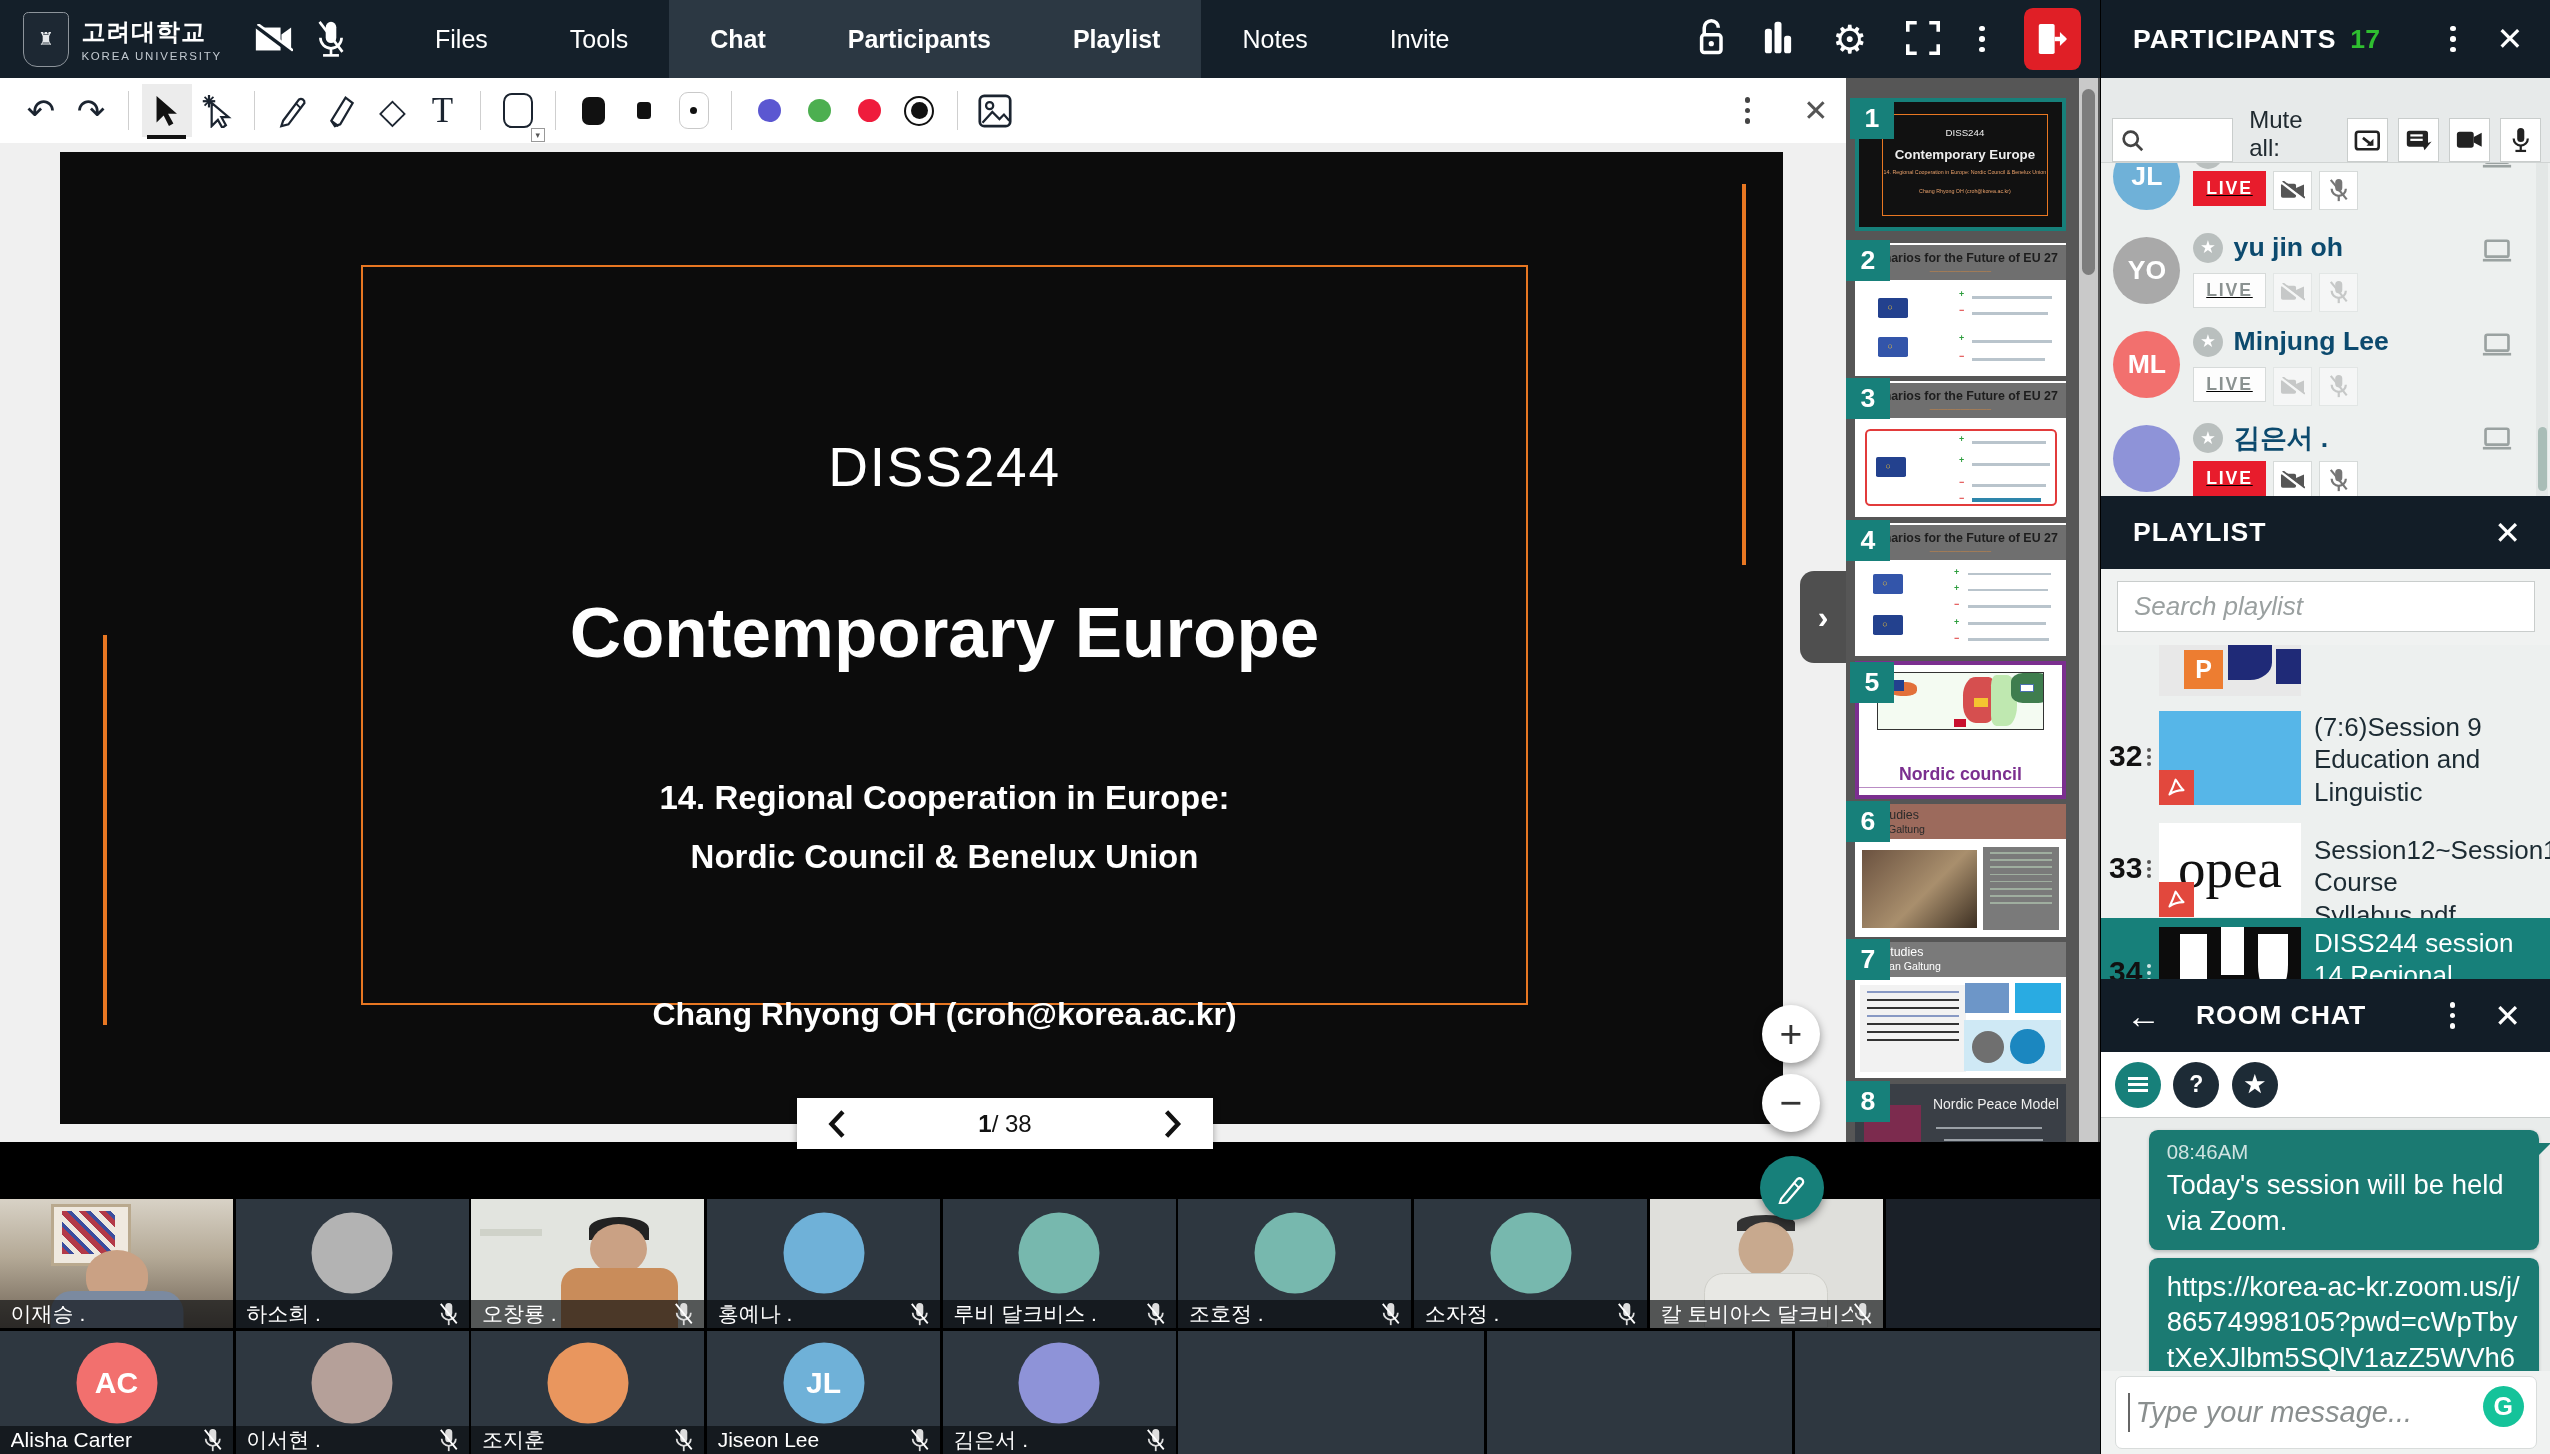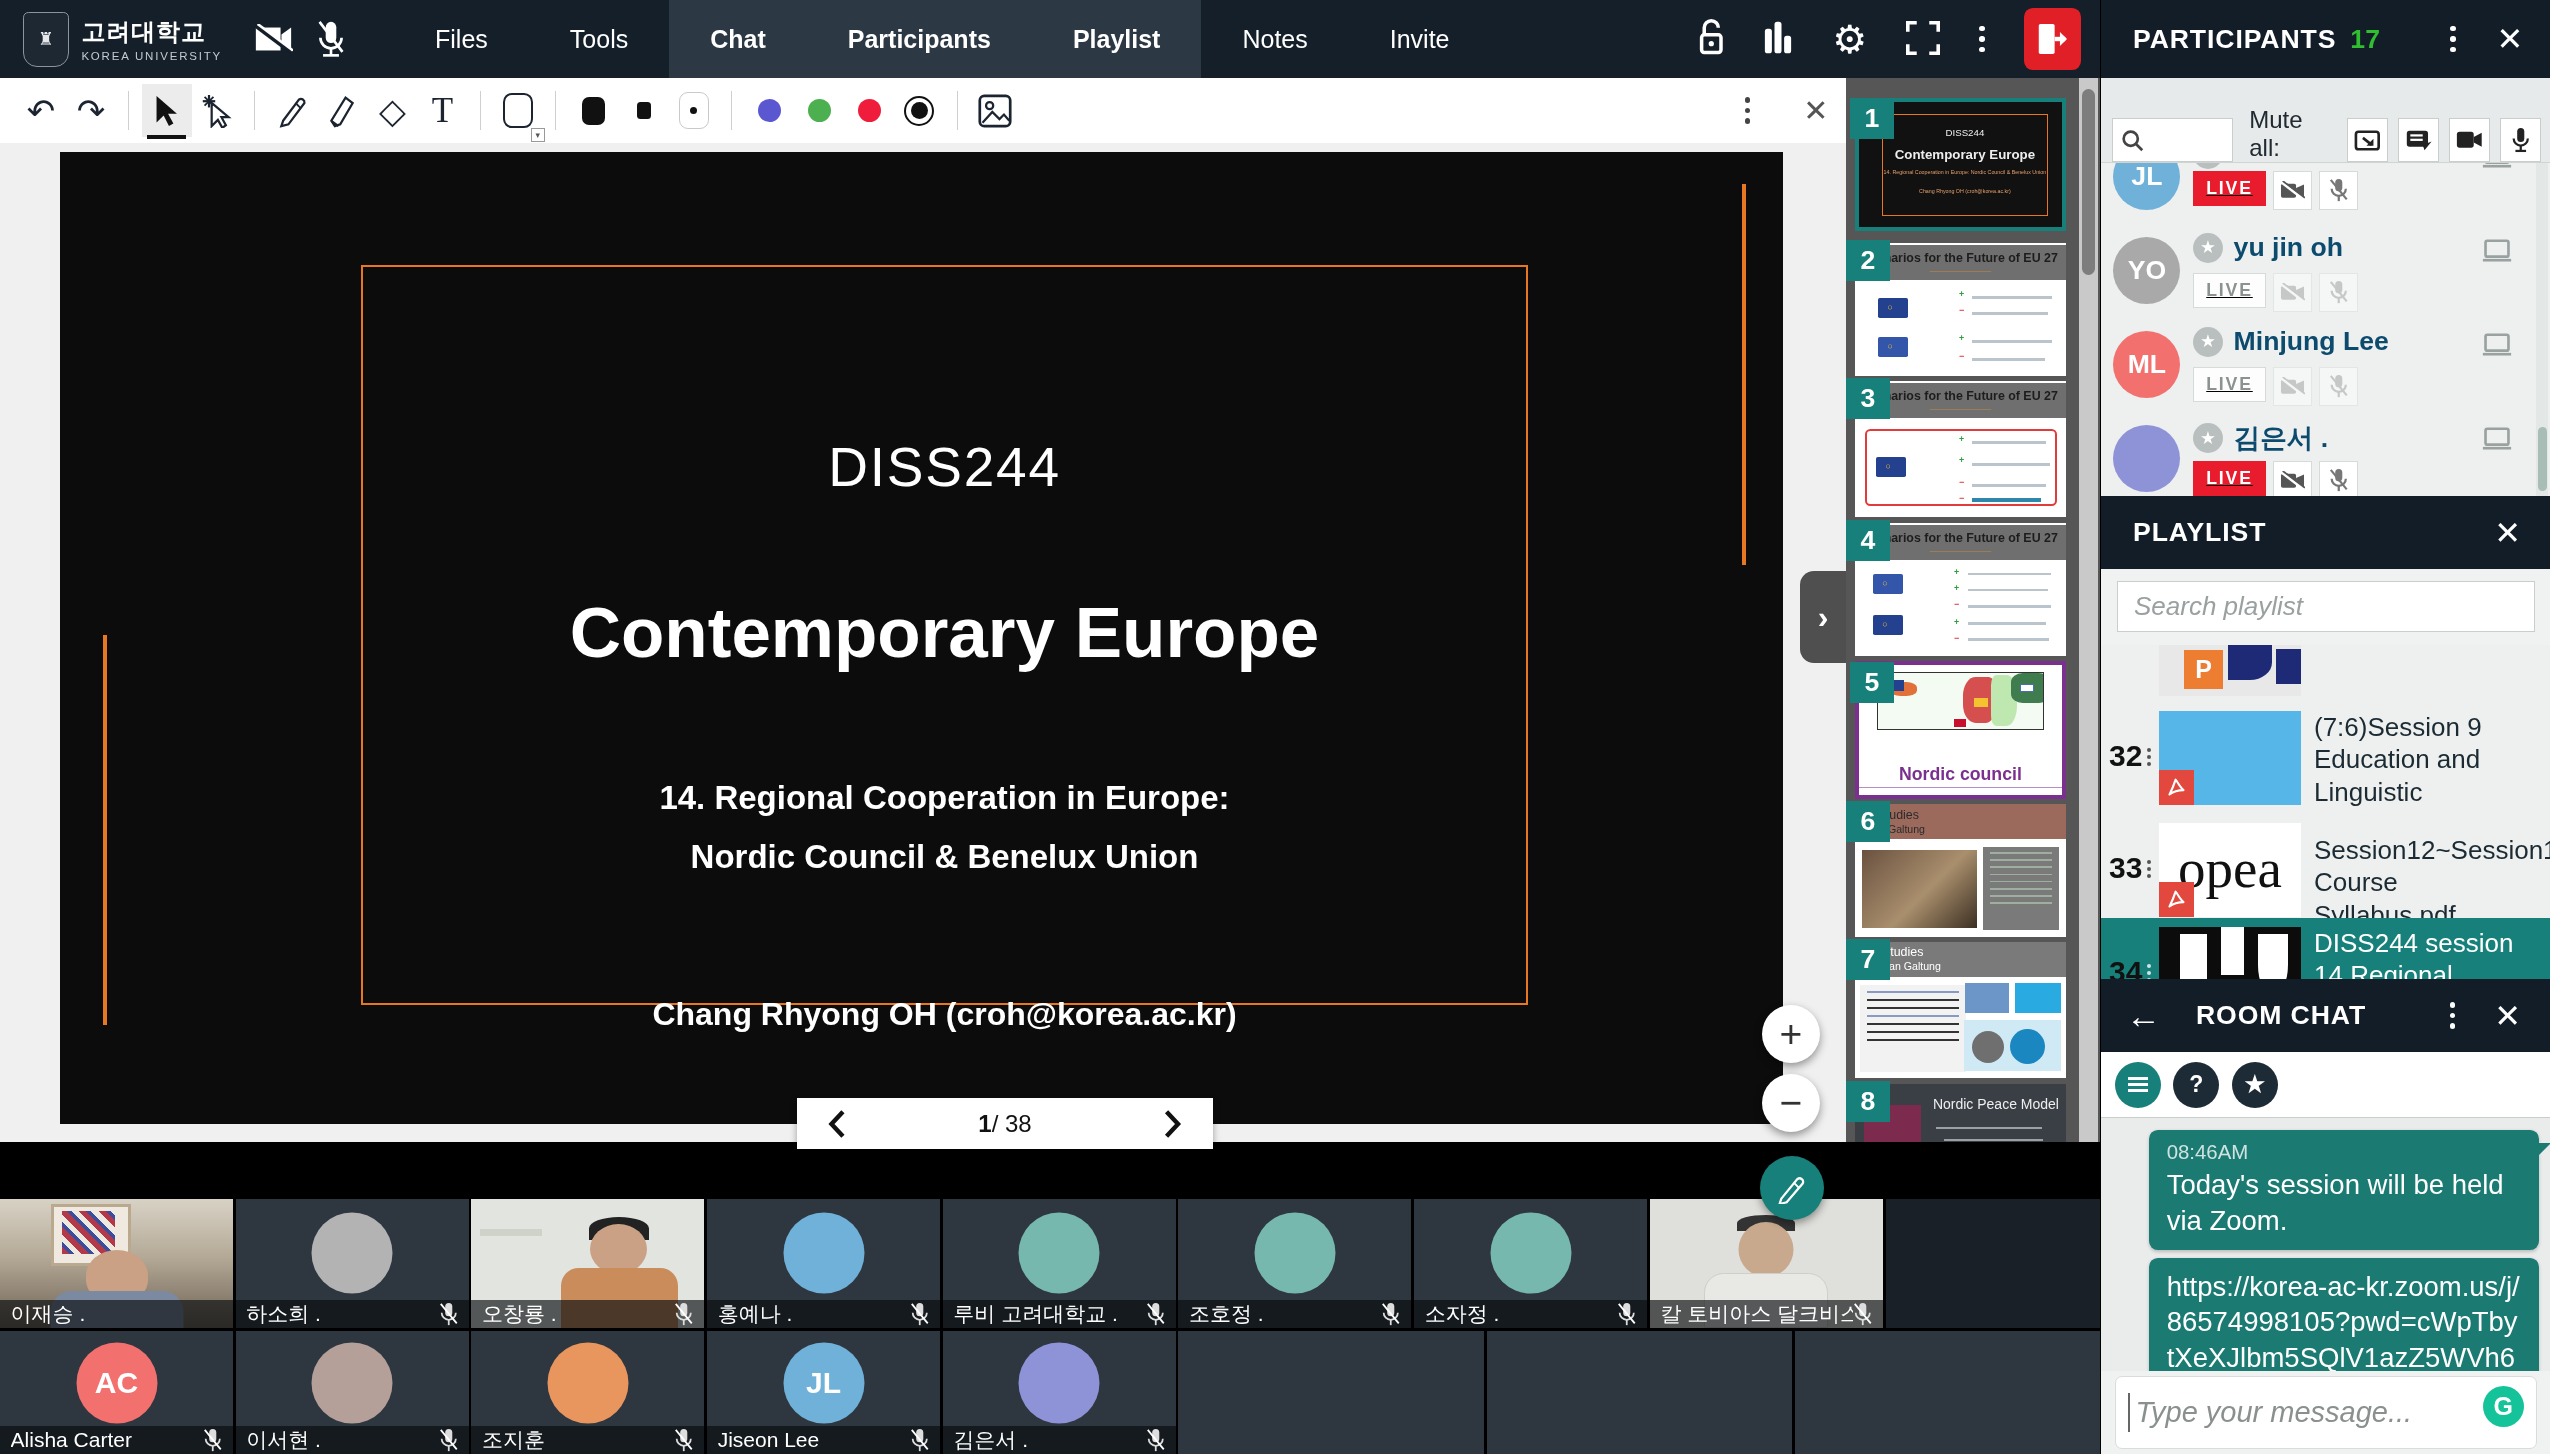--- a/index.html
+++ b/index.html
@@ -664,21 +664,21 @@
             <rect x="7" y="1" width="8" height="15" rx="4" fill="#ddd"></rect>
             <path d="M3 12 a8 8 0 0 0 16 0" stroke="#ddd" stroke-width="2" fill="none"></path>
             <line x1="11" y1="20" x2="11" y2="26" stroke="#ddd" stroke-width="2"></line>
             <line x1="2" y1="2" x2="20" y2="24" stroke="#fff" stroke-width="2"></line>
           </svg>
       </div>
     </div>
     <div class="cam-cell">
       <div class="cam-avatar" style="background-color: rgb(119, 184, 174);"></div>
       <div class="cam-name">
-          <span class="nm">루비 고려대학교 .</span>
+          <span class="nm">루비 달크비스 .</span>
         <svg width="19.5" height="25" viewBox="0 0 22 28">
             <rect x="7" y="1" width="8" height="15" rx="4" fill="#ddd"></rect>
             <path d="M3 12 a8 8 0 0 0 16 0" stroke="#ddd" stroke-width="2" fill="none"></path>
             <line x1="11" y1="20" x2="11" y2="26" stroke="#ddd" stroke-width="2"></line>
             <line x1="2" y1="2" x2="20" y2="24" stroke="#fff" stroke-width="2"></line>
           </svg>
       </div>
     </div>
     <div class="cam-cell">
       <div class="cam-avatar" style="background-color: rgb(119, 184, 174);"></div>

